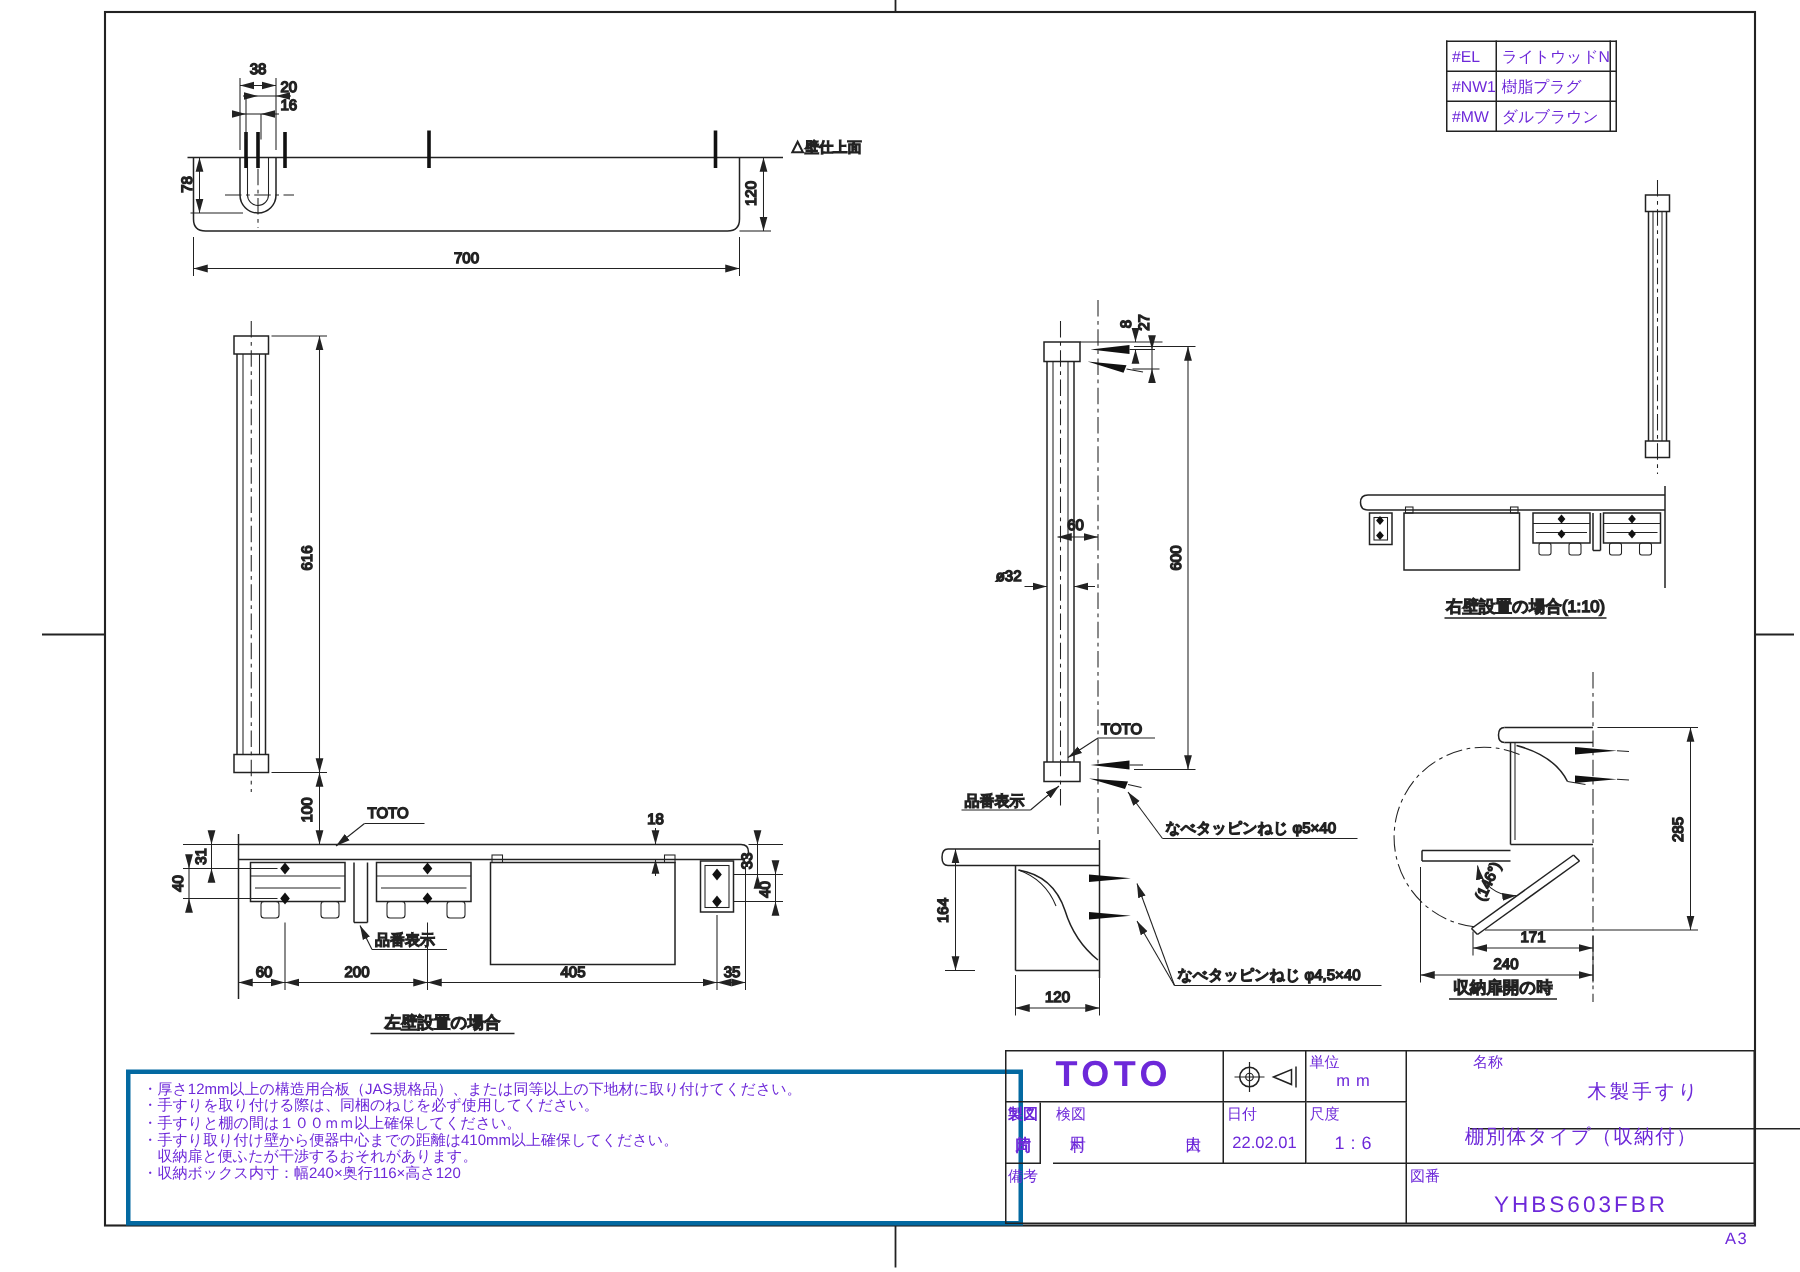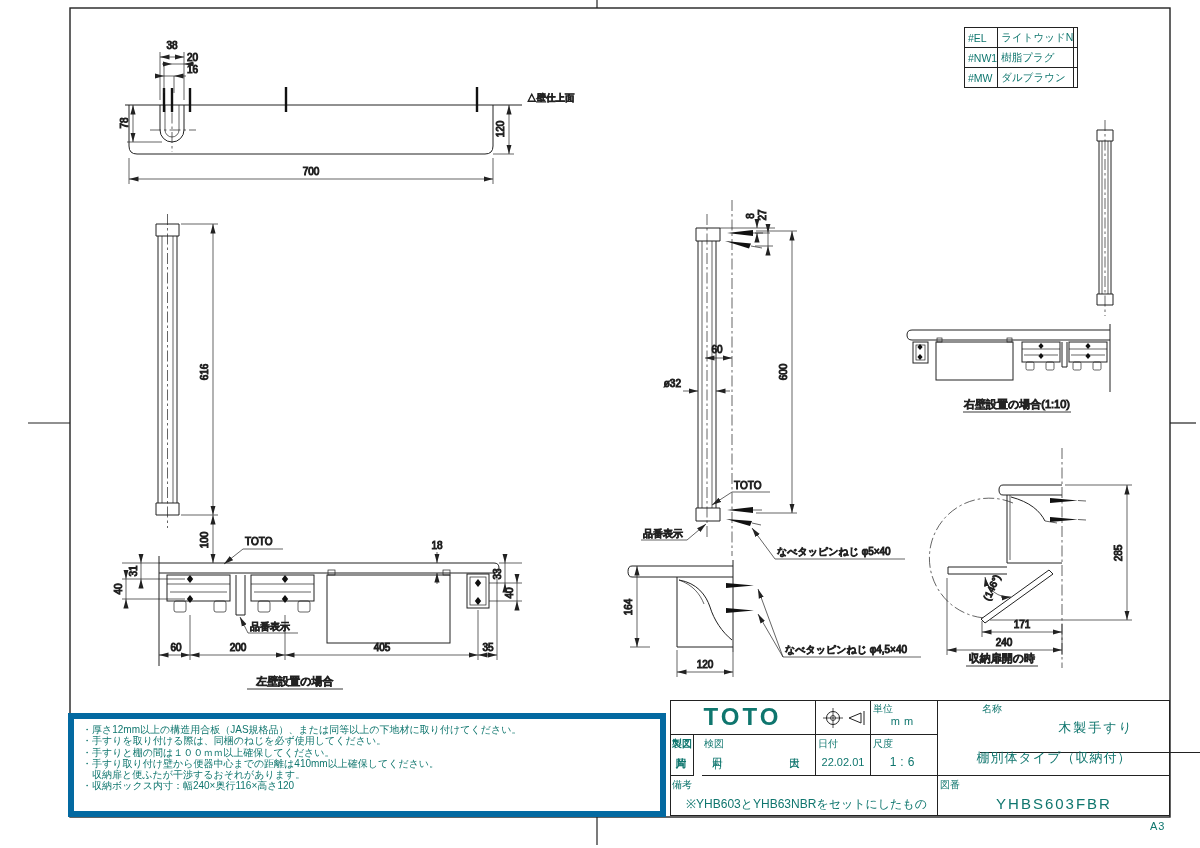--- a/index.html
+++ b/index.html
@@ -1,17 +1,17 @@
 <!DOCTYPE html>
 <html><head>
 <meta charset="utf-8">
 <style>
   html,body{margin:0;padding:0;background:#fff;}
   .sheet{position:relative;width:1200px;height:848px;background:#fff;overflow:hidden;
-         font-family:"Liberation Sans",sans-serif;color:#0f766e;}
+         font-family:"Liberation Sans",sans-serif;color:#6d28d9;}
   svg{position:absolute;left:0;top:0;}
   svg text{fill:#111;font-family:"Liberation Sans",sans-serif;}
   .d{font-size:10px;}
   .cap{font-size:11px;}
   .sm{font-size:9.5px;}
 
   
   .ctable{position:absolute;left:964px;top:27px;border-collapse:collapse;table-layout:fixed;}
   .ctable th,.ctable td{border:1px solid #222;font-weight:normal;font-size:10.5px;
      height:19px;padding:0 0 0 3px;text-align:left;white-space:nowrap;overflow:hidden;}
@@ -19,21 +19,21 @@
   .c-code{width:33px;} .c-name{width:100px;} .c-sym{width:72px;}
 
   
   .tb-outer{position:absolute;left:670px;top:700px;width:500px;height:116px;border:1.4px solid #222;box-sizing:border-box;pointer-events:none;}
   .tbc{position:absolute;box-sizing:border-box;border-right:1px solid #222;border-bottom:1px solid #222;}
   .tbl{font-size:10px;display:block;padding:4px 0 0 2px;line-height:9px;}
   .logo{font-size:24px;font-weight:bold;letter-spacing:3px;text-align:center;line-height:34px;}
   .vname{writing-mode:vertical-rl;text-orientation:upright;font-size:10.5px;line-height:12px;letter-spacing:1px;}
   .cen{text-align:center;}
 
-  .notes{position:absolute;left:68px;top:713px;width:598px;height:104px;border:6px solid #0369a1;
+  .notes{position:absolute;left:84px;top:713px;width:598px;height:104px;border:3px solid #0369a1;
          box-sizing:border-box;padding:5px 0 0 8px;}
   .nline{font-size:10px;line-height:11.3px;white-space:nowrap;}
 
   .a3{position:absolute;left:1150px;top:820px;font-size:11px;letter-spacing:1px;}
 </style>
 </head>
 <body>
 
 <div class="sheet">
 
@@ -456,21 +456,20 @@
   <div class="tbc" style="left:816px;top:735px;width:55px;height:41px;">
     <span class="tbl">日付</span>
     <div class="cen" style="font-size:11px;margin-top:8px;">22.02.01</div>
   </div>
   <div class="tbc" style="left:871px;top:735px;width:67px;height:41px;">
     <span class="tbl">尺度</span>
     <div class="cen" style="font-size:12px;letter-spacing:4px;margin-top:7px;">1:6</div>
   </div>
   <div class="tbc" style="left:670px;top:776px;width:268px;height:40px;border-bottom:none;">
     <span class="tbl">備考</span>
-    <div style="font-size:12px;margin:6px 0 0 16px;white-space:nowrap;">※YHB603とYHB63NBRをセットにしたもの</div>
   </div>
 
   <div class="tbc" style="left:980px;top:700px;width:232px;height:53px;border-right:none;">
     <span class="tbl">名称</span>
     <div class="cen" style="font-size:13px;margin-top:6px;letter-spacing:2px;">木製手すり</div>
   </div>
   <div class="tbc" style="left:938px;top:741px;width:232px;height:35px;border-right:none;">
     <div class="cen" style="font-size:13px;line-height:34px;letter-spacing:1px;">棚別体タイプ（収納付）</div>
   </div>
   <div class="tbc" style="left:938px;top:776px;width:232px;height:40px;border-right:none;border-bottom:none;">

